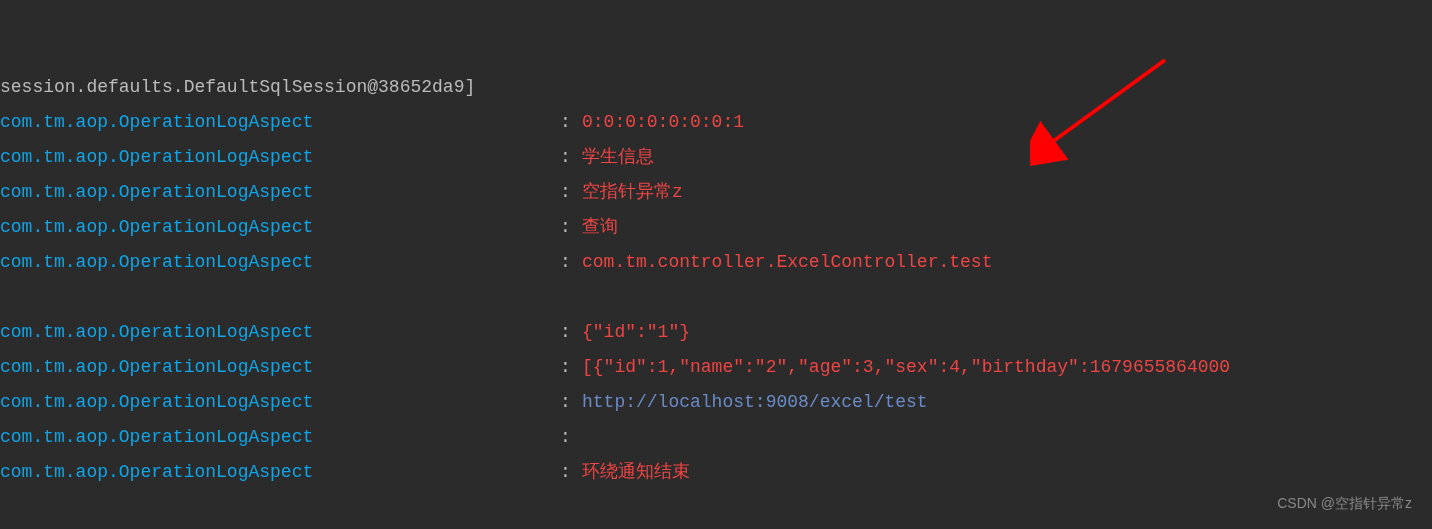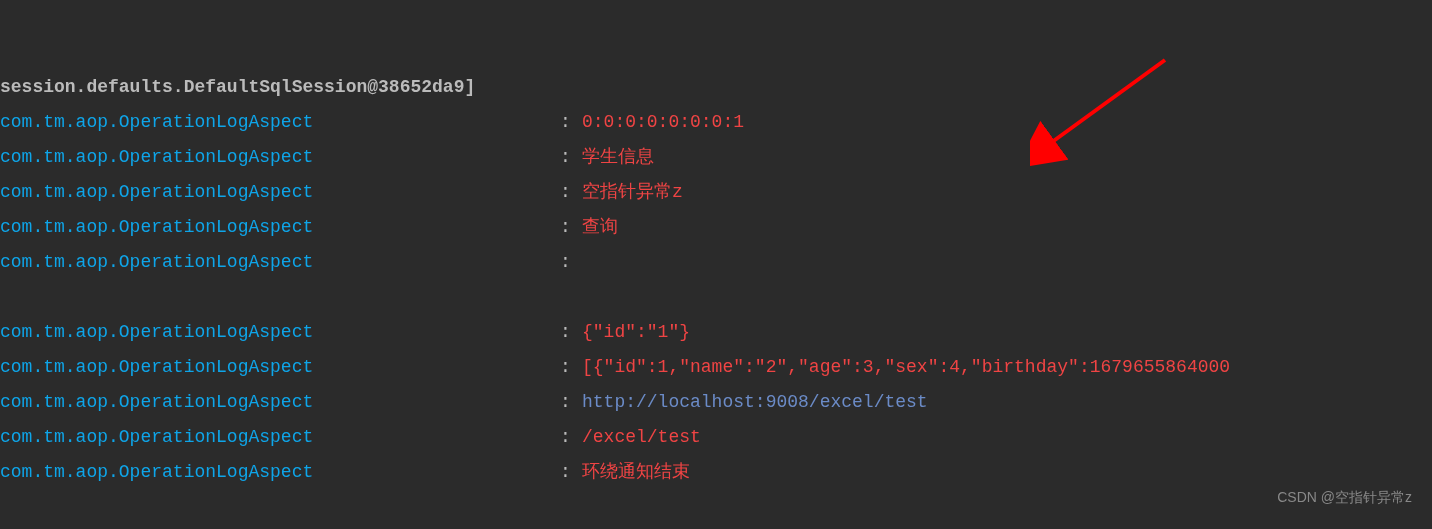--- a/index.html
+++ b/index.html
@@ -35,34 +35,33 @@
       flex-shrink: 0;
     }
     .message {
       color: #ef4444;
     }
     .first-line {
       color: #bbbbbb;
       white-space: pre;
       line-height: 1.95;
       height: 35px;
-      font-weight: bold;
     }
     .link {
       color: #6b8bc7;
     }
     .arrow-container {
       position: absolute;
       top: 50px;
       left: 1030px;
       pointer-events: none;
     }
     .watermark {
       position: absolute;
-      bottom: 22px;
+      bottom: 16px;
       right: 20px;
       color: #888;
       font-size: 14px;
       font-family: sans-serif;
     }
     .empty-line {
       height: 35px;
     }
   </style>
 </head>
@@ -90,20 +89,21 @@
 
 <div class="log-line">
   <span class="source-class">com.tm.aop.OperationLogAspect                      </span>
   <span class="separator">: </span>
   <span class="message">查询</span>
 </div>
 
 <div class="log-line">
   <span class="source-class">com.tm.aop.OperationLogAspect                      </span>
   <span class="separator">: </span>
+  <span class="message">com.tm.controller.ExcelController.test</span>
 </div>
 
 <div class="empty-line"></div>
 
 <div class="log-line">
   <span class="source-class">com.tm.aop.OperationLogAspect                      </span>
   <span class="separator">: </span>
   <span class="message">{"id":"1"}</span>
 </div>
 
@@ -115,21 +115,20 @@
 
 <div class="log-line">
   <span class="source-class">com.tm.aop.OperationLogAspect                      </span>
   <span class="separator">: </span>
   <span class="message link">http://localhost:9008/excel/test</span>
 </div>
 
 <div class="log-line">
   <span class="source-class">com.tm.aop.OperationLogAspect                      </span>
   <span class="separator">: </span>
-  <span class="message">/excel/test</span>
 </div>
 
 <div class="log-line">
   <span class="source-class">com.tm.aop.OperationLogAspect                      </span>
   <span class="separator">: </span>
   <span class="message">环绕通知结束</span>
 </div>
 
 <div class="arrow-container">
   <svg width="150" height="120" viewBox="0 0 150 120">

